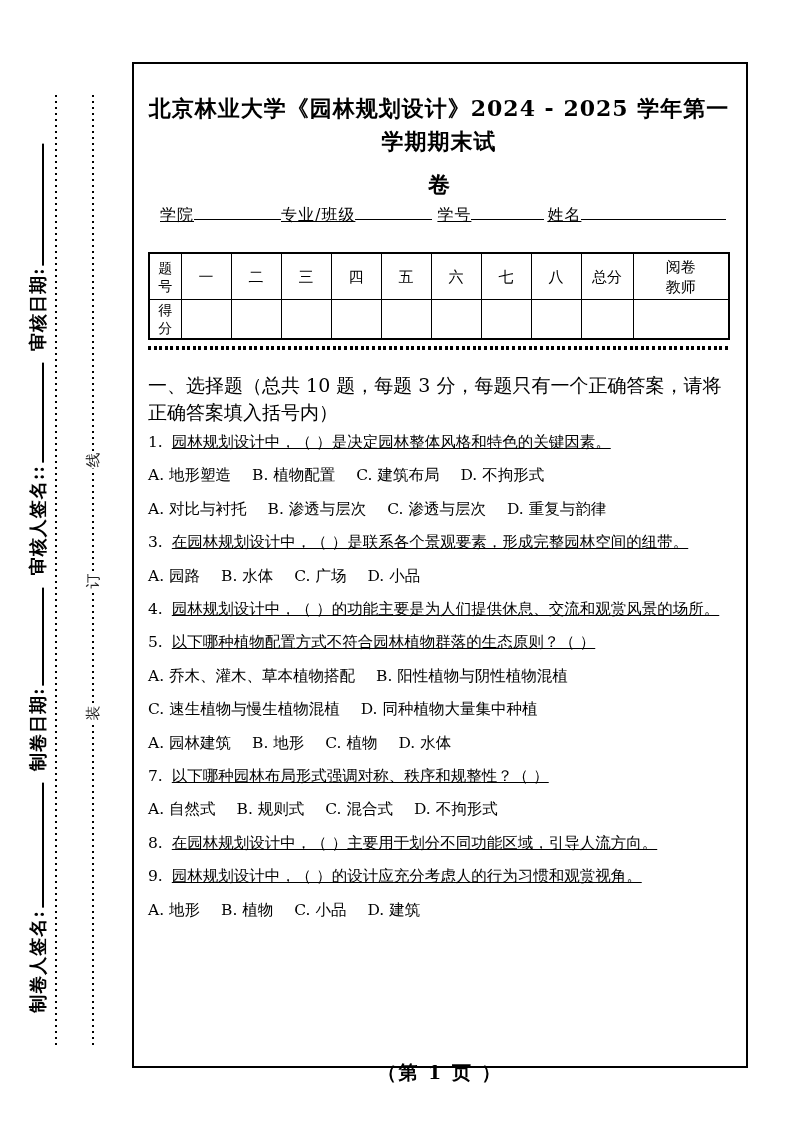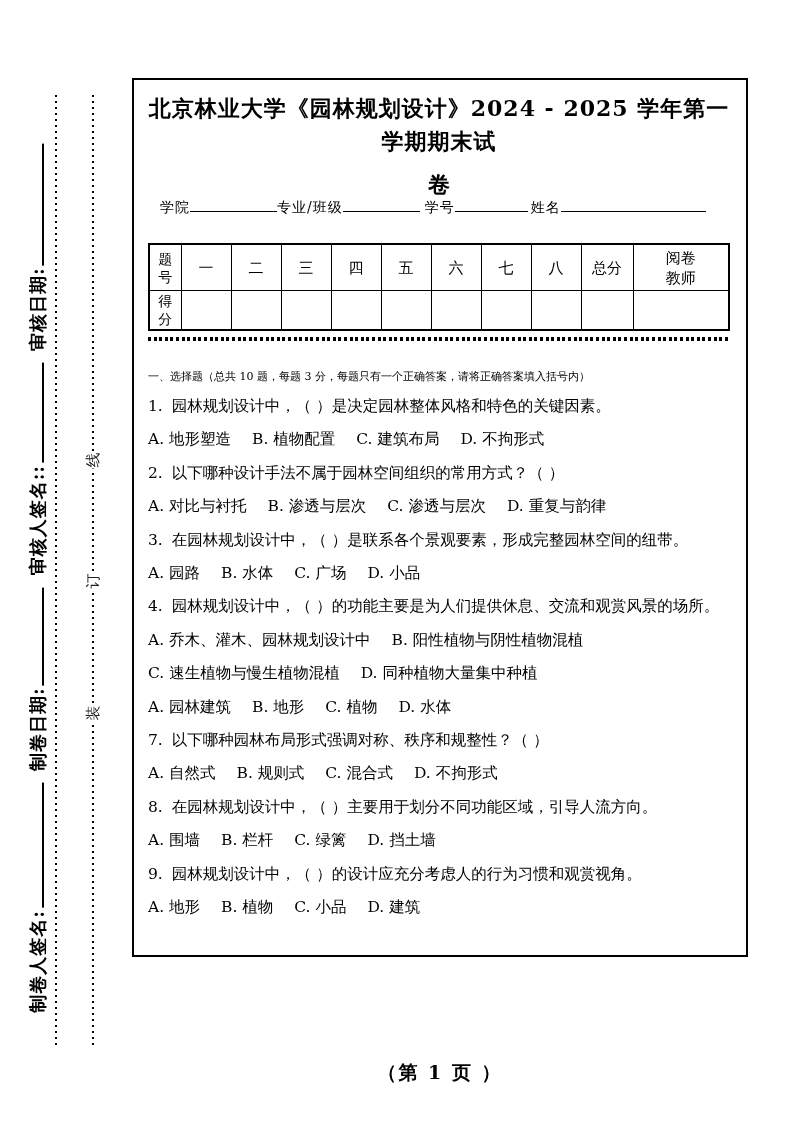--- a/index.html
+++ b/index.html
@@ -23,47 +23,47 @@
     background:repeating-linear-gradient(to bottom,#000 0 2.4px,transparent 2.4px 6px);
   }
   .vdots-1 { left:55px; }
   .vdots-2 { left:92px; }
   .bind-char {
     position:absolute; left:93px; transform:translate(-50%,-50%) rotate(-90deg);
     background:#fff; font-size:15px; padding:2px 1px; color:#222;
   }
   
   .frame {
-    position:absolute; left:132px; top:78px; width:616px; height:879px;
-    border:2px solid #000; box-sizing:border-box; padding:12px 16px 0 14px;
+    position:absolute; left:132px; top:62px; width:616px; height:1006px;
+    border:2px solid #000; box-sizing:border-box; padding:28px 16px 0 14px;
     overflow:hidden;
   }
   .title { text-align:center; font-weight:bold; font-size:22px; line-height:33px; letter-spacing:1px; }
   .title2 { text-align:center; font-weight:bold; font-size:22px; line-height:26px; margin-top:13px; }
-  .fields { font-size:14px; white-space:nowrap; padding-left:12px; }
+  .fields { margin-top:8px; font-size:16px; white-space:nowrap; padding-left:12px;text-decoration:underline; }
   .fields .flabel { letter-spacing:1px; }
   .fields .blank { display:inline-block; border-bottom:1.5px solid #000; height:14px; }
   table.score {
     border-collapse:collapse; table-layout:fixed; width:580px; margin-top:26px;
     border:2px solid #000;
   }
   table.score td {
     border:1px solid #000; text-align:center; vertical-align:middle;
     font-size:15px; line-height:20px; white-space:pre-line; padding:0;
   }
   table.score tr.r1 td { height:45px; }
   table.score tr.r2 td { height:38px; }
   table.score td.small { font-size:14px; line-height:18px; }
   .dotline {
     height:4px; margin-top:6px; width:580px;
     background:repeating-linear-gradient(to right,#000 0 3px,transparent 3px 5.6px);
   }
   .section { width:582px; }
-  .heading { margin:22px 0 0 0; line-height:27px; font-size:11px; }
-  .qwrap p { margin:0; line-height:33.4px; font-size:15.5px; }
+  .heading { margin:22px 0 0 0; line-height:27px; font-size:19px; }
+  .qwrap p { margin:0; line-height:33.4px; font-size:15.5px;text-decoration:underline; }
   .qnum { display:inline-block; margin-right:9px; }
   .opt { display:inline-block; margin-right:21px; }
   .footer {
     position:absolute; left:132px; top:1060px; width:616px;
     text-align:center; font-weight:bold; font-size:19px; letter-spacing:2px;
   }
 </style>
 </head>
 <body>
 
@@ -132,30 +132,29 @@
     </tbody>
   </table>
 
   <div class="dotline"></div>
 
   <div class="section">
     <p class="heading">一、选择题（总共 10 题，每题 3 分，每题只有一个正确答案，请将正确答案填入括号内）</p>
     <div class="qwrap" id="qlist">
         <p><span class="qnum">1.</span>园林规划设计中，（  ）是决定园林整体风格和特色的关键因素。</p>
         <p><span class="opt">A. 地形塑造</span><span class="opt">B. 植物配置</span><span class="opt">C. 建筑布局</span><span class="opt">D. 不拘形式</span></p>
-        <p><span class="qnum">2.</span>以下哪种设计手法不属于园林空间组织的常用方式？（  ）</p>
         <p><span class="opt">A. 对比与衬托</span><span class="opt">B. 渗透与层次</span><span class="opt">C. 渗透与层次</span><span class="opt">D. 重复与韵律</span></p>
         <p><span class="qnum">3.</span>在园林规划设计中，（  ）是联系各个景观要素，形成完整园林空间的纽带。</p>
         <p><span class="opt">A. 园路</span><span class="opt">B. 水体</span><span class="opt">C. 广场</span><span class="opt">D. 小品</span></p>
         <p><span class="qnum">4.</span>园林规划设计中，（  ）的功能主要是为人们提供休息、交流和观赏风景的场所。</p>
-        <p><span class="opt">A. 乔木、灌木、园林规划设计中</span><span class="opt">B. 阳性植物与阴性植物混植</span><span class="opt">C. 速生植物与慢生植物混植</span><span class="opt">D. 同种植物大量集中种植</span></p>
+        <p><span class="qnum">5.</span>以下哪种植物配置方式不符合园林植物群落的生态原则？（  ）</p>
+        <p><span class="opt">A. 乔木、灌木、草本植物搭配</span><span class="opt">B. 阳性植物与阴性植物混植</span><span class="opt">C. 速生植物与慢生植物混植</span><span class="opt">D. 同种植物大量集中种植</span></p>
         <p><span class="opt">A. 园林建筑</span><span class="opt">B. 地形</span><span class="opt">C. 植物</span><span class="opt">D. 水体</span></p>
         <p><span class="qnum">7.</span>以下哪种园林布局形式强调对称、秩序和规整性？（  ）</p>
         <p><span class="opt">A. 自然式</span><span class="opt">B. 规则式</span><span class="opt">C. 混合式</span><span class="opt">D. 不拘形式</span></p>
         <p><span class="qnum">8.</span>在园林规划设计中，（  ）主要用于划分不同功能区域，引导人流方向。</p>
-        <p><span class="opt">A. 围墙</span><span class="opt">B. 栏杆</span><span class="opt">C. 绿篱</span><span class="opt">D. 挡土墙</span></p>
         <p><span class="qnum">9.</span>园林规划设计中，（  ）的设计应充分考虑人的行为习惯和观赏视角。</p>
         <p><span class="opt">A. 地形</span><span class="opt">B. 植物</span><span class="opt">C. 小品</span><span class="opt">D. 建筑</span></p>
       </div>
   </div>
 </div>
 
 <div class="footer">（第 1 页 ）</div>
 
 </body></html>

